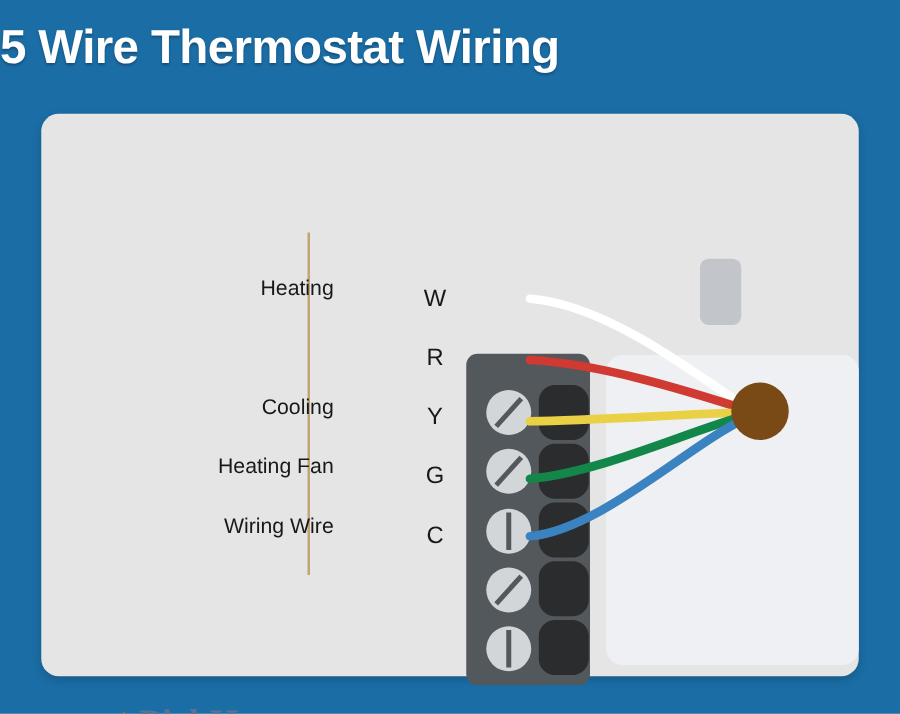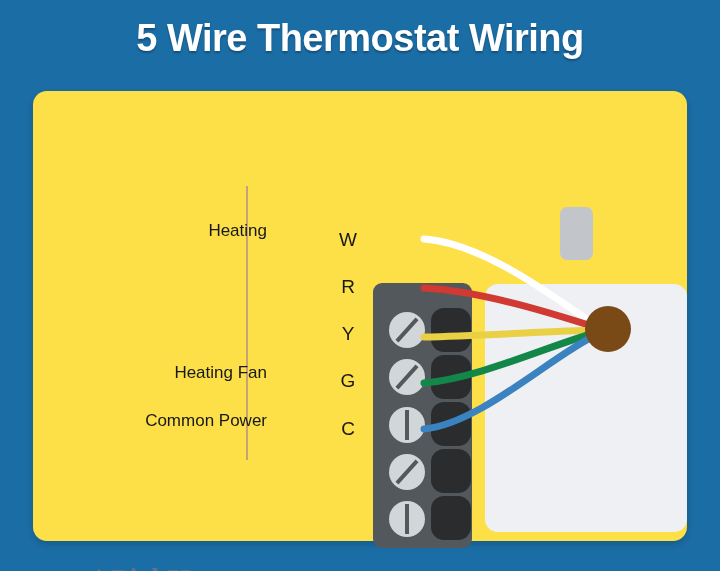--- a/index.html
+++ b/index.html
@@ -15,21 +15,21 @@
     font-family: "Liberation Sans", sans-serif;
     position: relative;
   }
 
   
   #title {
     position: absolute;
     left: 0;
     top: 17px;
     width: 720px;
-    text-align: center;
+    text-align: left;
     font-size: 38px;
     font-weight: bold;
     color: #ffffff;
     letter-spacing: -0.5px;
     text-shadow: 0 2px 2px rgba(0,0,0,0.28);
     white-space: nowrap;
   }
 
   
   #card {
@@ -182,21 +182,21 @@
     font-weight: bold;
     color: #5a7196;
     white-space: nowrap;
   }
 </style>
 </head>
 <body style="background: rgb(27, 109, 165);">
 
 <div id="title">5 Wire Thermostat Wiring</div>
 
-<div id="card" style="background: #fde047;">
+<div id="card" style="background: #e5e5e5;">
 
   <div id="tab-top"></div>
 
   <div id="faceplate" style="background: rgb(238, 240, 243);"></div>
 
   <div id="terminal-block" style="background: rgb(83, 88, 92);">
     <div class="screw diag" style="top:29px">
         <span class="slot" style="background: rgb(83, 88, 92);"></span>
       </div>
     <div class="screw diag" style="top:76px">
@@ -216,22 +216,23 @@
     <div class="hole" style="top:72px"></div>
     <div class="hole" style="top:119px"></div>
     <div class="hole" style="top:166px"></div>
     <div class="hole" style="top:213px"></div>
   </div>
 
   <div id="divider" style="left: 213px; top: 95px; height: 274px; background: rgb(194, 164, 119);"></div>
 
   <div id="labels-col">
     <div class="row-label" style="top:130px">Heating</div>
+    <div class="row-label" style="top:225px">Cooling</div>
     <div class="row-label" style="top:272px">Heating Fan</div>
-    <div class="row-label" style="top:320px">Common Power</div>
+    <div class="row-label" style="top:320px">Wiring Wire</div>
   </div>
 
   <div id="letters-col">
     <div class="row-letter" style="top:138px">W</div>
     <div class="row-letter" style="top:185px">R</div>
     <div class="row-letter" style="top:232px">Y</div>
     <div class="row-letter" style="top:279px">G</div>
     <div class="row-letter" style="top:327px">C</div>
   </div>
 

